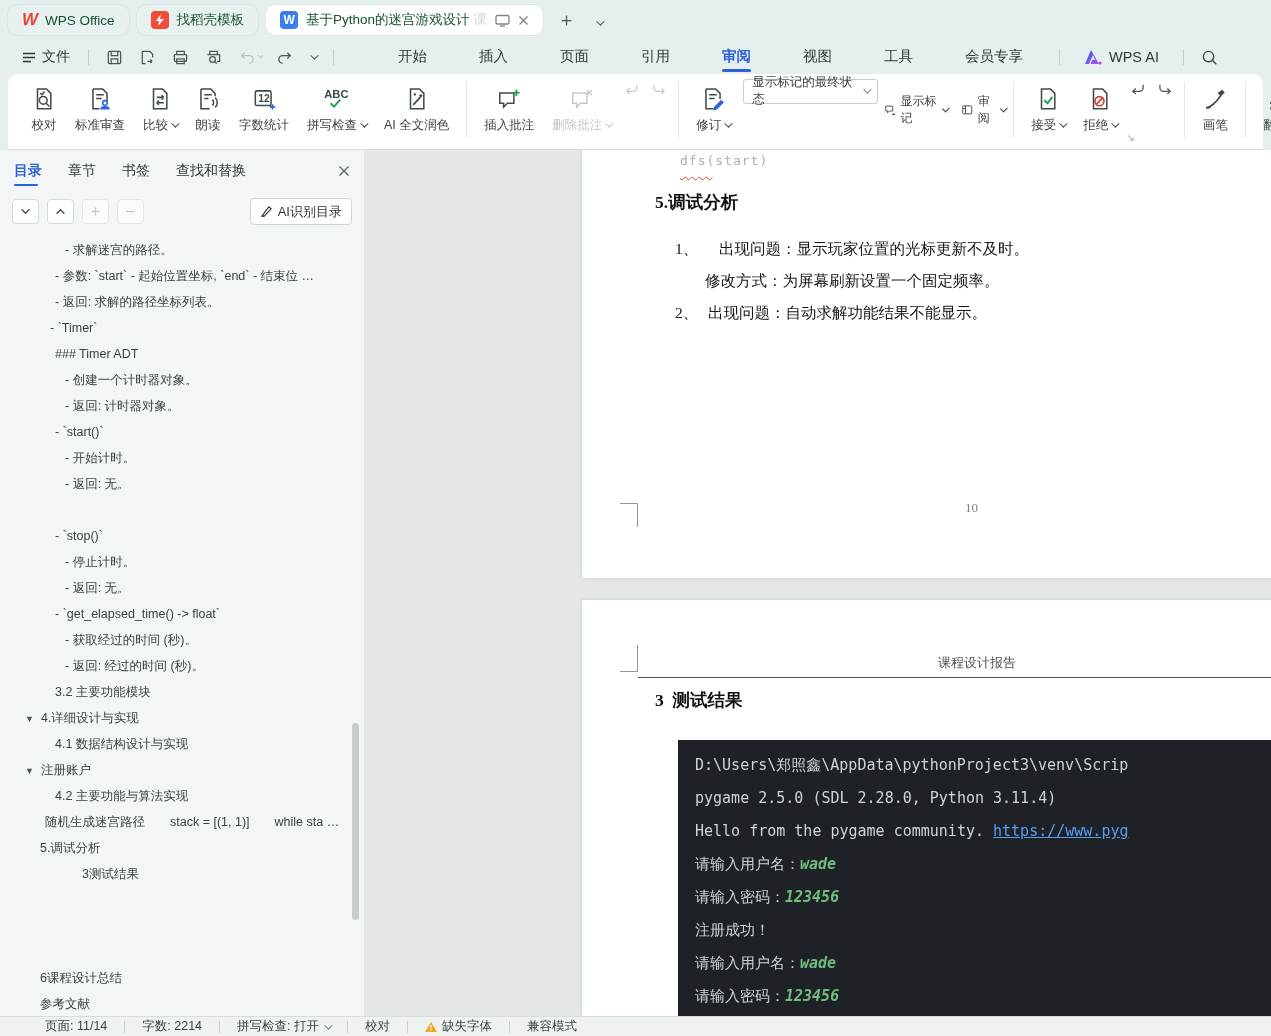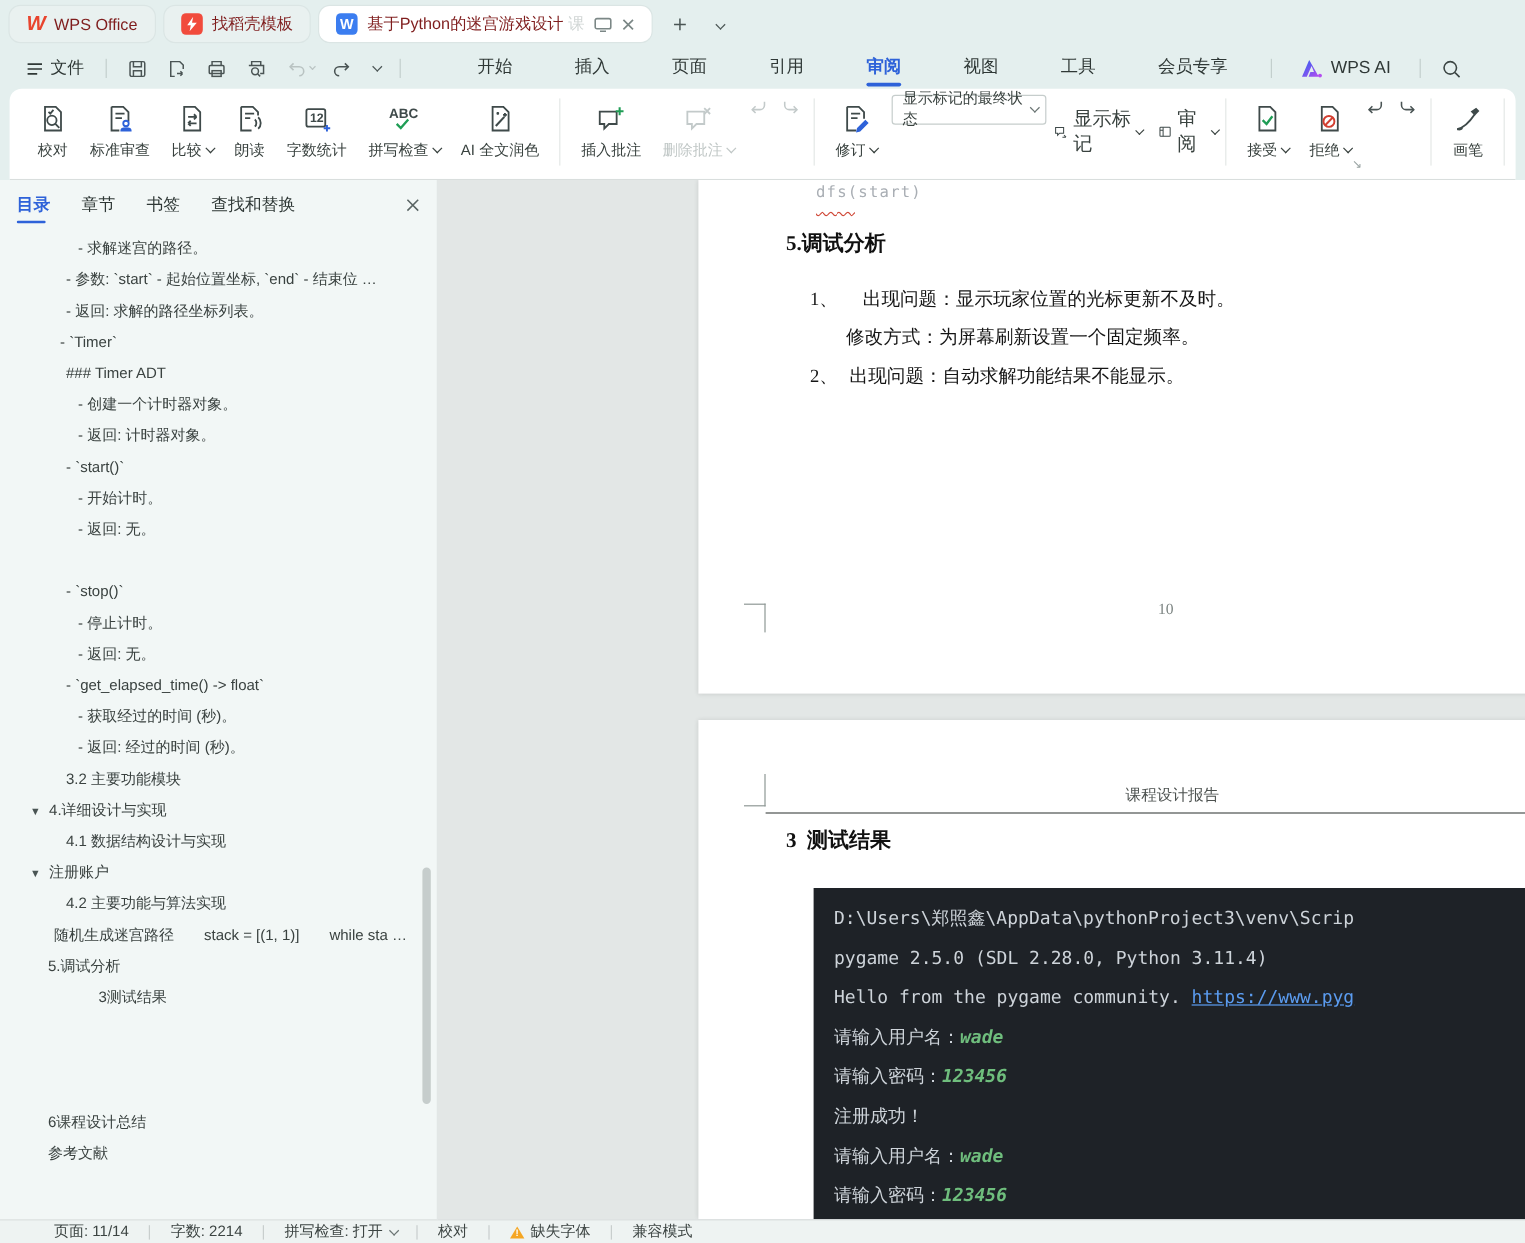--- a/index.html
+++ b/index.html
@@ -4,21 +4,21 @@
 <style>
   * { margin:0; padding:0; box-sizing:border-box; }
   html,body { width:1271px; height:1036px; overflow:hidden; }
   body { font-family:"Liberation Sans","DejaVu Sans",sans-serif; font-size:13px; color:#39413f; background:#e4efee; }
   .app { width:1271px; height:1036px; display:flex; flex-direction:column; background:#e4efee; }
 
   
   .tabbar { height:40px; display:flex; align-items:center; padding-left:8px; gap:8px; flex:0 0 auto; }
   .ttab { height:30px; display:flex; align-items:center; gap:8px; padding:0 14px; border-radius:9px; background:#e9f1f0; box-shadow:0 0 0 1px rgba(0,0,0,.04); cursor:pointer; }
   .ttab.active { background:#ffffff; }
-  .ttab-label { font-size:13.5px; color:#7f1d1d; white-space:nowrap; }
+  .ttab-label { font-size:13.5px; color:#14532d; white-space:nowrap; }
   .logo-w { color:#e8442e; font-weight:bold; font-size:17px; font-style:italic; letter-spacing:-1px; }
   .sq-ic { width:18px; height:18px; border-radius:4px; display:flex; align-items:center; justify-content:center; color:#fff; font-weight:bold; font-size:12px; flex:0 0 auto; }
   .sq-docer { background:#f14b3c; }
   .sq-word { background:#3b7df0; }
   .fade-char { color:#aab4b2; opacity:.55; margin-left:-4px; }
   .t-ic { color:#7b8786; display:flex; align-items:center; }
   .tabbar-btn { color:#4a5554; font-size:19px; padding:0 6px; cursor:pointer; }
 
   
   .menubar { height:34px; display:flex; align-items:center; padding:0 14px; gap:2px; flex:0 0 auto; }
@@ -38,21 +38,21 @@
   .ribbon { background:#ffffff; border-radius:10px 10px 0 0; height:76px; border-bottom:1px solid #d9dedd; display:flex; align-items:center; padding:4px 10px 8px 14px; position:relative; }
   .rbtn { display:flex; flex-direction:column; align-items:center; justify-content:center; gap:5px; padding:0 9px; height:62px; border-radius:4px; cursor:pointer; white-space:nowrap; }
   .rlabel { font-size:12.5px; color:#39423f; display:flex; align-items:center; gap:3px; }
   .rbtn.dis .rlabel { color:#c0c7c6; }
   .rdiv { width:1px; height:56px; background:#e4e8e7; margin:0 8px; flex:0 0 auto; }
   .rcol { display:flex; flex-direction:row; justify-content:center; gap:6px; height:62px; }
   .rsmall { display:flex; align-items:center; justify-content:center; width:22px; height:22px; border-radius:3px; cursor:pointer; color:#4a5454; }
   .rsmall.dis { color:#c3caca; }
   .combo { width:158px; height:25px; border:1px solid #c6cdcc; border-radius:3px; background:#fff; display:flex; align-items:center; justify-content:space-between; padding:0 8px; font-size:12.5px; color:#39423f; cursor:pointer; }
   .rrow { display:flex; align-items:center; gap:14px; }
-  .rinline { display:flex; align-items:center; gap:4px; font-size:16px; color:#39423f; cursor:pointer; }
+  .rinline { display:flex; align-items:center; gap:4px; font-size:12px; color:#39423f; cursor:pointer; }
   .zh-pair { display:flex; flex-direction:column; gap:3px; font-size:12.5px; color:#39423f; }
   .zh-item { display:flex; align-items:center; gap:5px; cursor:pointer; }
   .zh-g { font-size:12px; font-weight:bold; color:#4a5454; }
   .zh-arrow { font-size:9px; color:#4a5454; margin-left:-3px; }
   .expander { position:absolute; right:128px; bottom:6px; color:#9aa4a3; font-size:10px; cursor:pointer; }
 
   
   .main { flex:1 1 auto; display:flex; min-height:0; }
   .sidebar { width:365px; flex:0 0 auto; background:#f2f7f6; border-right:1px solid #e2e7e6; position:relative; display:flex; flex-direction:column; }
   .sb-tabs { display:flex; align-items:center; height:42px; padding:0 14px; gap:26px; }
@@ -463,20 +463,49 @@
         <span class="sb-tab active">目录</span>
         <span class="sb-tab">章节</span>
         <span class="sb-tab">书签</span>
         <span class="sb-tab">查找和替换</span>
         <span class="sb-close">
           <svg width="12" height="12" viewBox="0 0 12 12" stroke="#5a6564" stroke-width="1.3">
               <path d="M1.5 1.5l9 9M10.5 1.5l-9 9"></path>
             </svg>
         </span>
       </div>
+      <div class="sb-toolbar">
+        <span class="sb-btn">
+          <svg width="11" height="7" viewBox="0 0 12 8" fill="none" stroke="currentColor" stroke-width="1.6">
+              <path d="M1.5 1.5L6 6l4.5-4.5"></path>
+            </svg>
+        </span>
+        <span class="sb-btn">
+          <svg width="11" height="7" viewBox="0 0 12 8" fill="none" stroke="currentColor" stroke-width="1.6">
+              <path d="M1.5 6.5L6 2l4.5 4.5"></path>
+            </svg>
+        </span>
+        <span class="sb-btn dis">
+          <svg width="11" height="11" viewBox="0 0 12 12" stroke="currentColor" stroke-width="1.5">
+              <path d="M6 1.5v9M1.5 6h9"></path>
+            </svg>
+        </span>
+        <span class="sb-btn dis">
+          <svg width="11" height="11" viewBox="0 0 12 12" stroke="currentColor" stroke-width="1.5">
+              <path d="M1.5 6h9"></path>
+            </svg>
+        </span>
+        <span class="ai-btn">
+          <svg width="13" height="13" viewBox="0 0 14 14" fill="none" stroke="#2f3836" stroke-width="1.2">
+              <path d="M2 12L9.5 2l2.5 2.2L4.5 12z"></path>
+              <path d="M2 12l2.5 0"></path>
+            </svg>
+          <span>AI识别目录</span>
+        </span>
+      </div>
       <div class="ol-list">
 
           <div class="ol-item" style="padding-left: 65px;"><span class="ol-tri"></span><span>- 求解迷宫的路径。</span></div>
 
           <div class="ol-item" style="padding-left: 55px;"><span class="ol-tri"></span><span>- 参数: `start` - 起始位置坐标, `end` - 结束位 …</span></div>
 
           <div class="ol-item" style="padding-left: 55px;"><span class="ol-tri"></span><span>- 返回: 求解的路径坐标列表。</span></div>
 
           <div class="ol-item" style="padding-left: 50px;"><span class="ol-tri"></span><span>- `Timer`</span></div>
 

